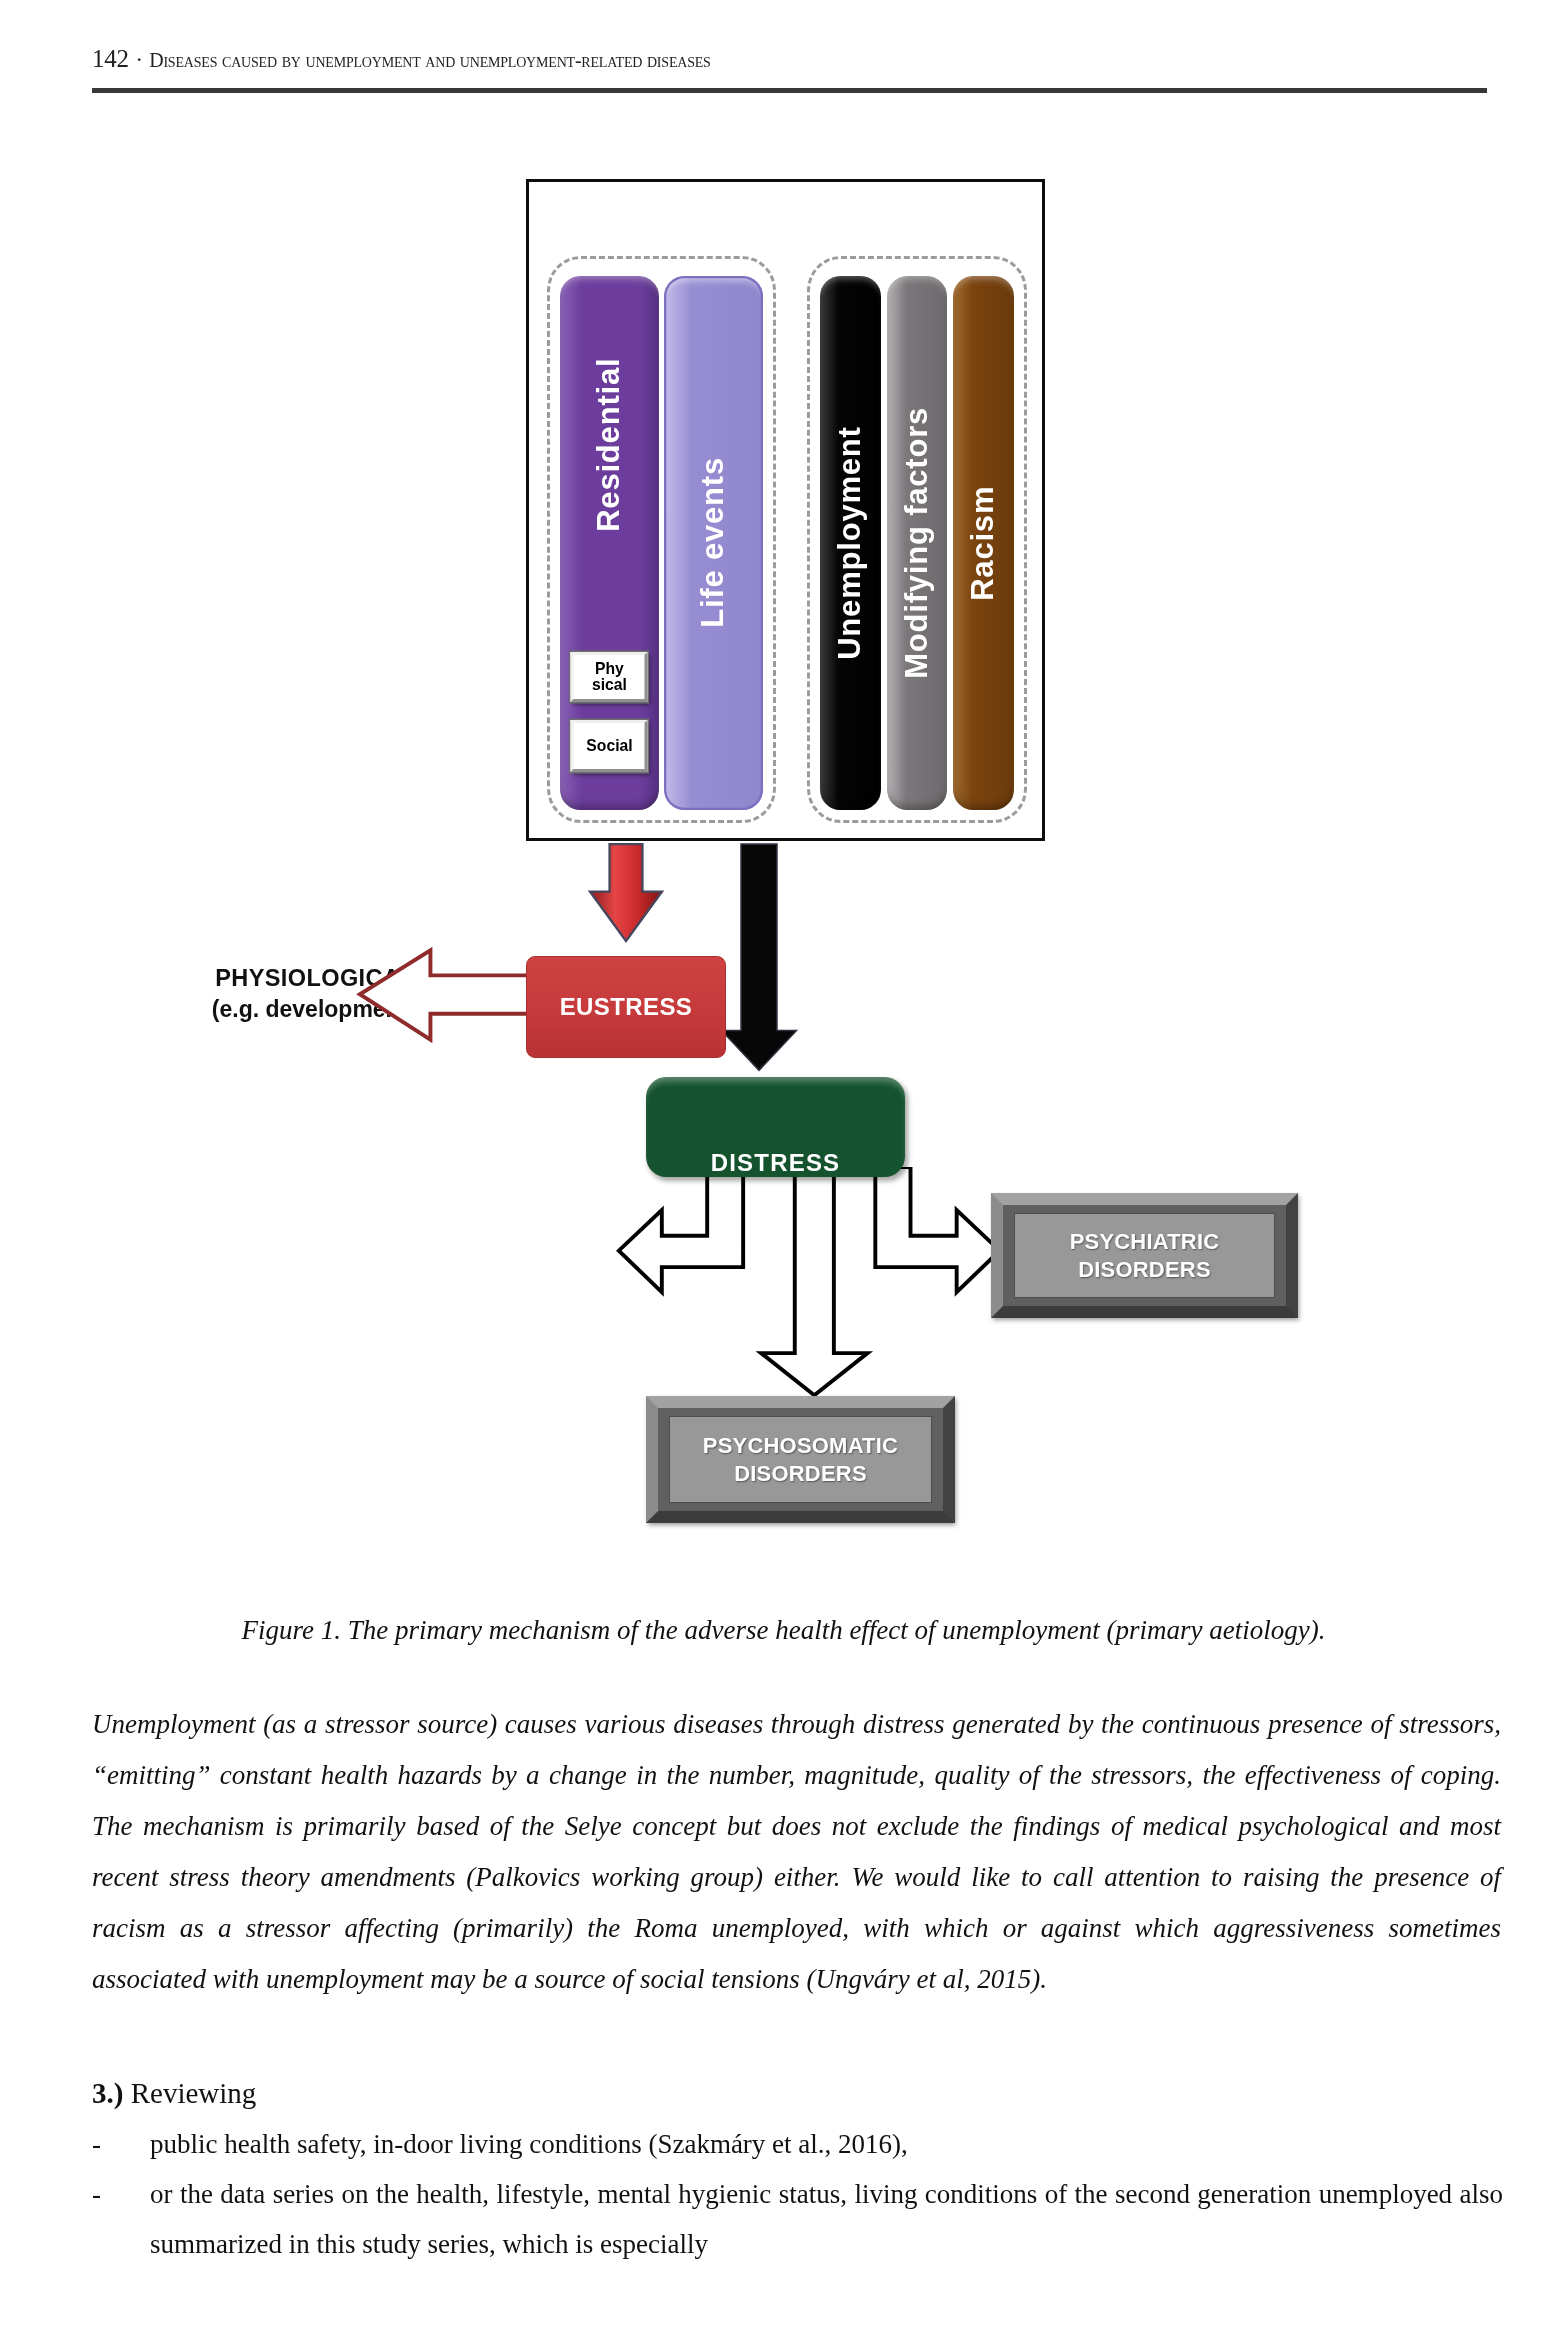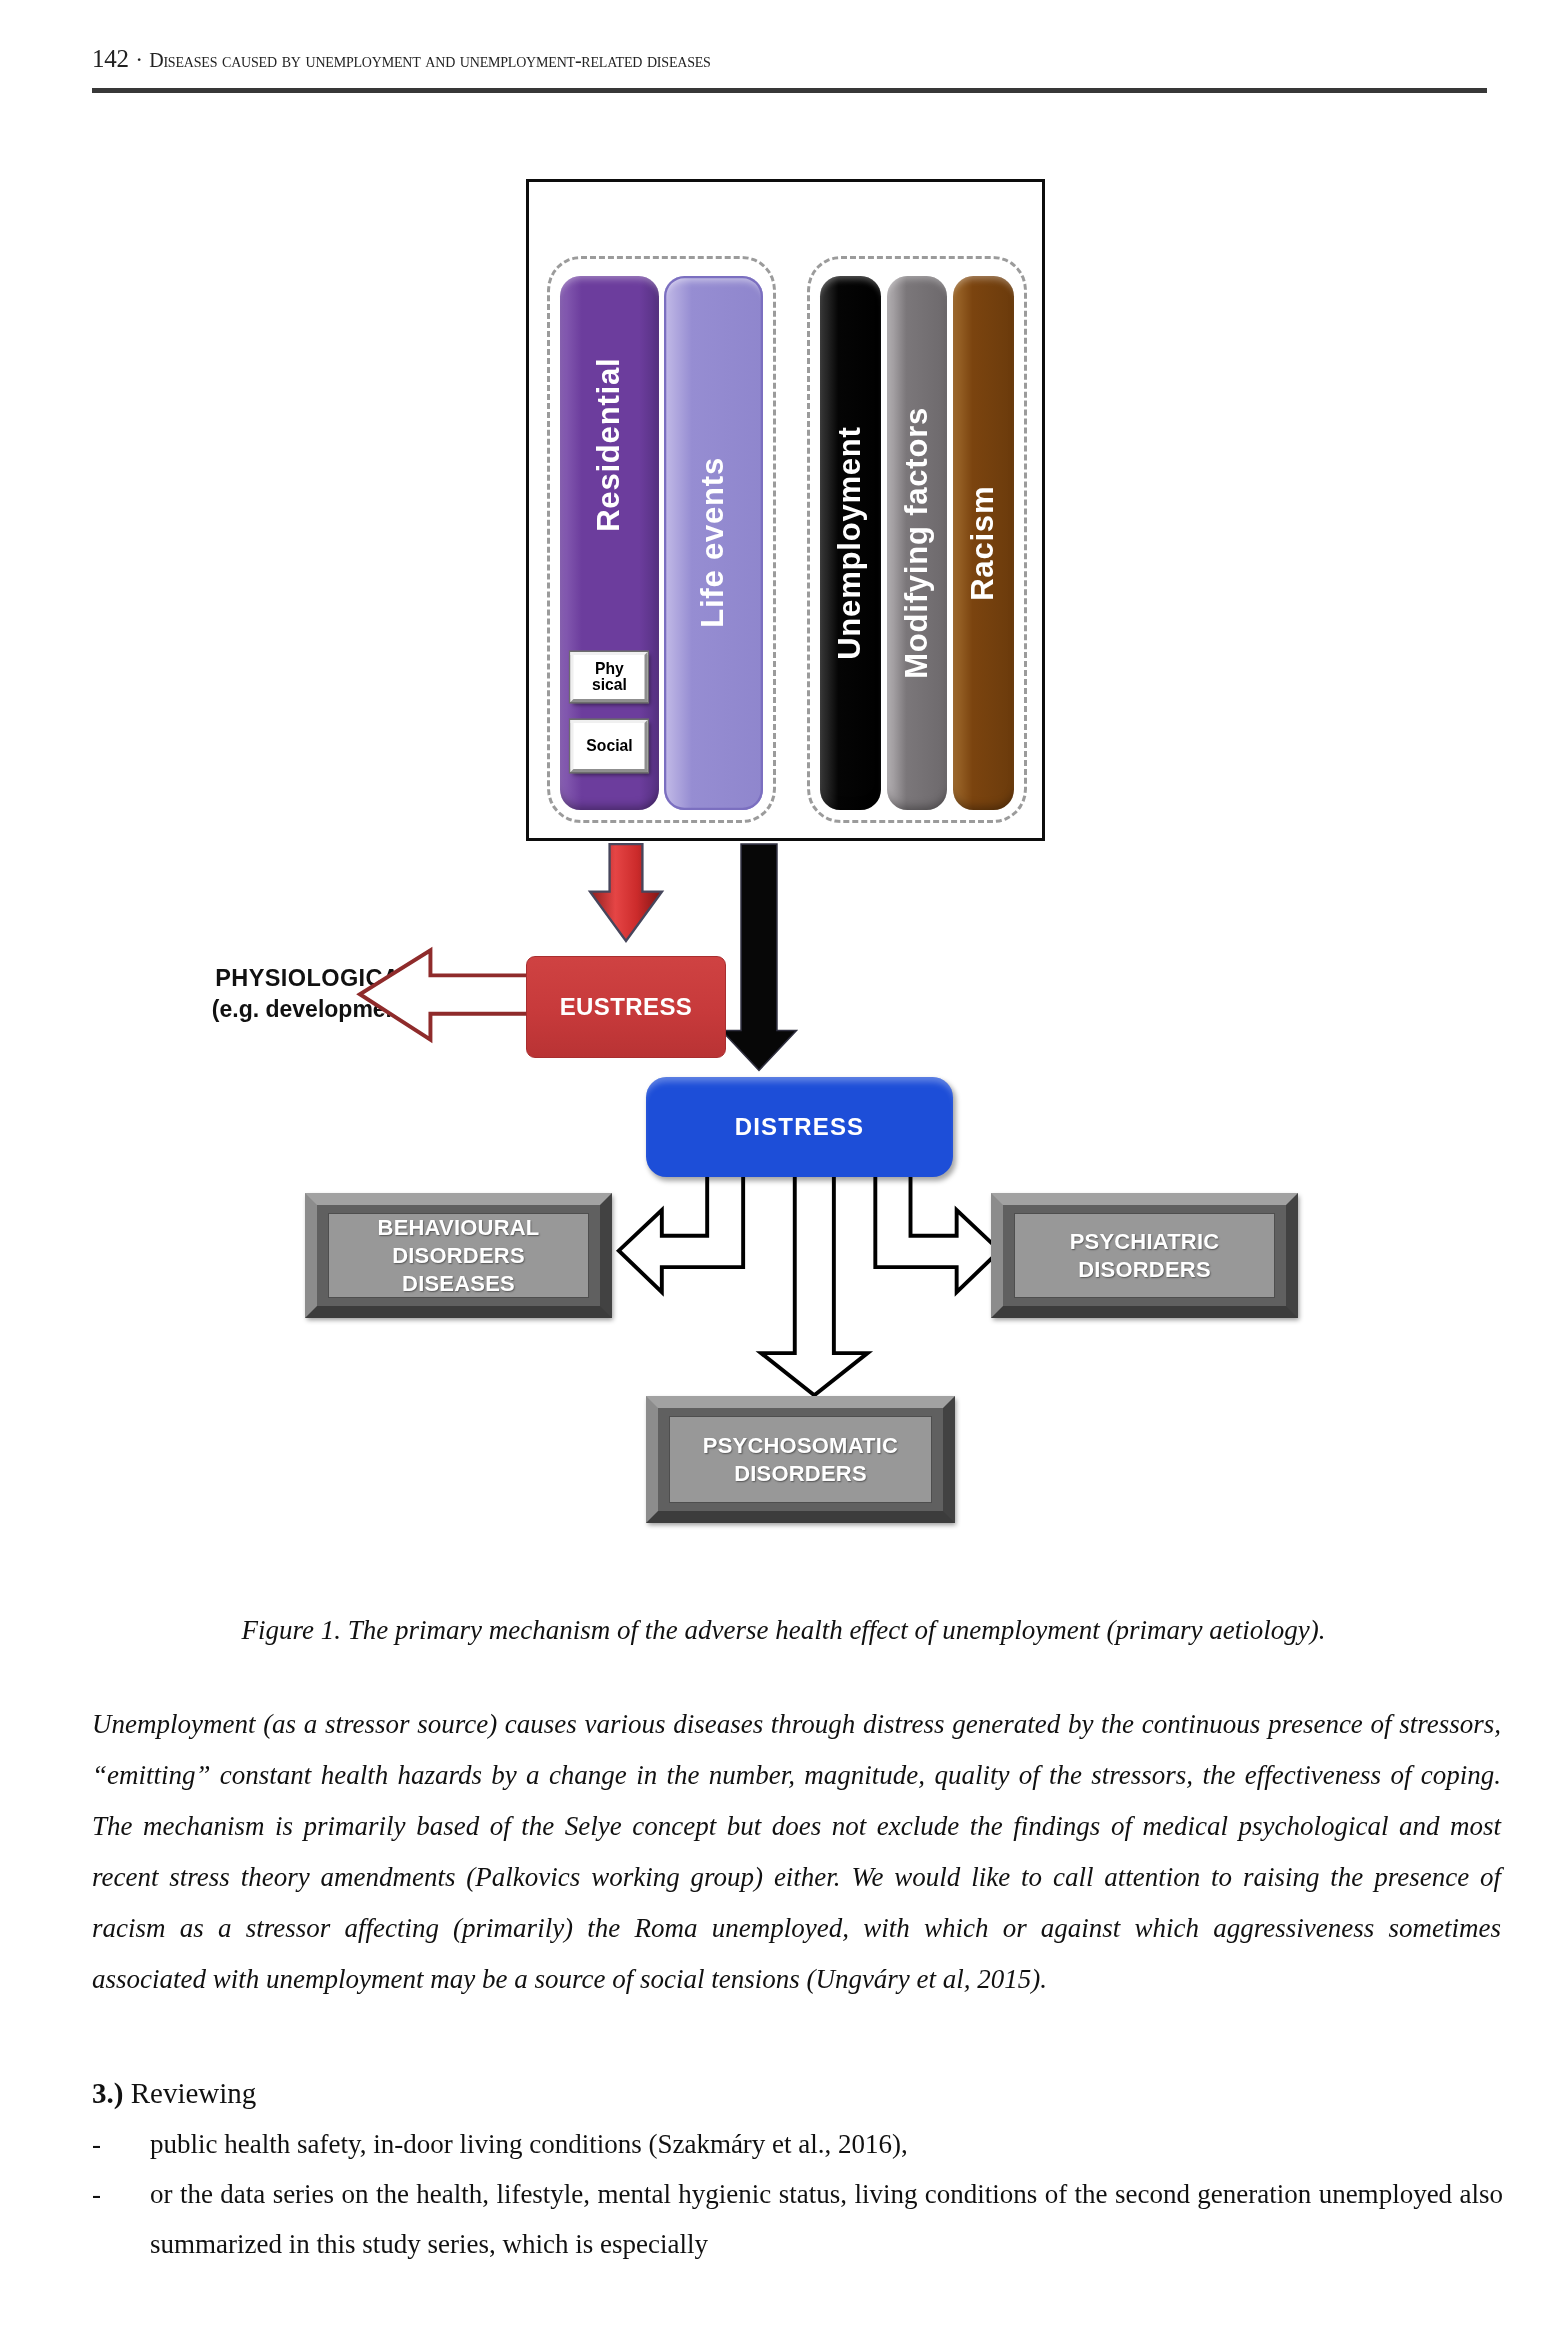--- a/index.html
+++ b/index.html
@@ -79,24 +79,24 @@
 
   
   .eustress {
     position:absolute; left:526px; top:945px; width:200px; height:102px;
     background:linear-gradient(180deg,#cf4242 0%,#c73a3b 55%,#b93334 100%);
     border:1.6px solid #a82e2f; border-radius:9px;
     display:flex; align-items:center; justify-content:center;
     color:#fff; font-family:"Liberation Sans", sans-serif; font-size:24px; font-weight:600; letter-spacing:0.4px;margin-top:11px;
   }
   .distress {
-    position:absolute; left:646px; top:1077px; width:307px; height:100px;
-    background:#1d4ed8; border-radius:20.4px;
+    position:absolute; left:646px; top:1077px; width:259px; height:100px;
+    background:#14532d; border-radius:20.4px;
     box-shadow:inset 0 7.8px 6.3px -3.1px rgba(255,255,255,.3), 2.3px 3.9px 5.5px rgba(0,0,0,.35);
-    display:flex; align-items:center; justify-content:center;
+    display:flex; align-items:flex-end; justify-content:center;
     color:#fff; font-family:"Liberation Sans", sans-serif; font-size:24px; font-weight:600; letter-spacing:1.2px;
   }
 
   
   .panel {
     position:absolute; background:#606060;
     border:12.5px solid; border-color:#a2a2a2 #424242 #3c3c3c #8c8c8c;
     box-shadow:1.6px 3.1px 4.7px rgba(0,0,0,.4);
     padding:7.8px 11px;
   }
@@ -203,26 +203,20 @@
   <svg class="abs" style="left:603px; top:1167px;" width="407" height="244" viewBox="0 0 520 312">
     <path d="M133,0 L133,88 L75,88 L75,55 L20,107 L75,160 L75,128 L179,128 L179,0 Z" fill="#ffffff" stroke="#000000" stroke-width="5"></path>
     <path d="M393,0 L393,88 L452,88 L452,55 L507,107 L452,160 L452,128 L348,128 L348,0 Z" fill="#ffffff" stroke="#000000" stroke-width="5"></path>
     <path d="M245,0 L245,238 L202,238 L270,292 L338,238 L295,238 L295,0 Z" fill="#ffffff" stroke="#000000" stroke-width="5"></path>
   </svg>
 
   <div class="distress">
     <span>DISTRESS</span>
   </div>
 
-  <div class="panel panel-behavioural">
-    <div class="panel-inner">
-      <span>BEHAVIOURAL DISORDERS</span>
-      <span>DISEASES</span>
-    </div>
-  </div>
   <div class="panel panel-psychiatric">
     <div class="panel-inner">
       <span>PSYCHIATRIC</span>
       <span>DISORDERS</span>
     </div>
   </div>
   <div class="panel panel-psychosomatic">
     <div class="panel-inner">
       <span>PSYCHOSOMATIC</span>
       <span>DISORDERS</span>

